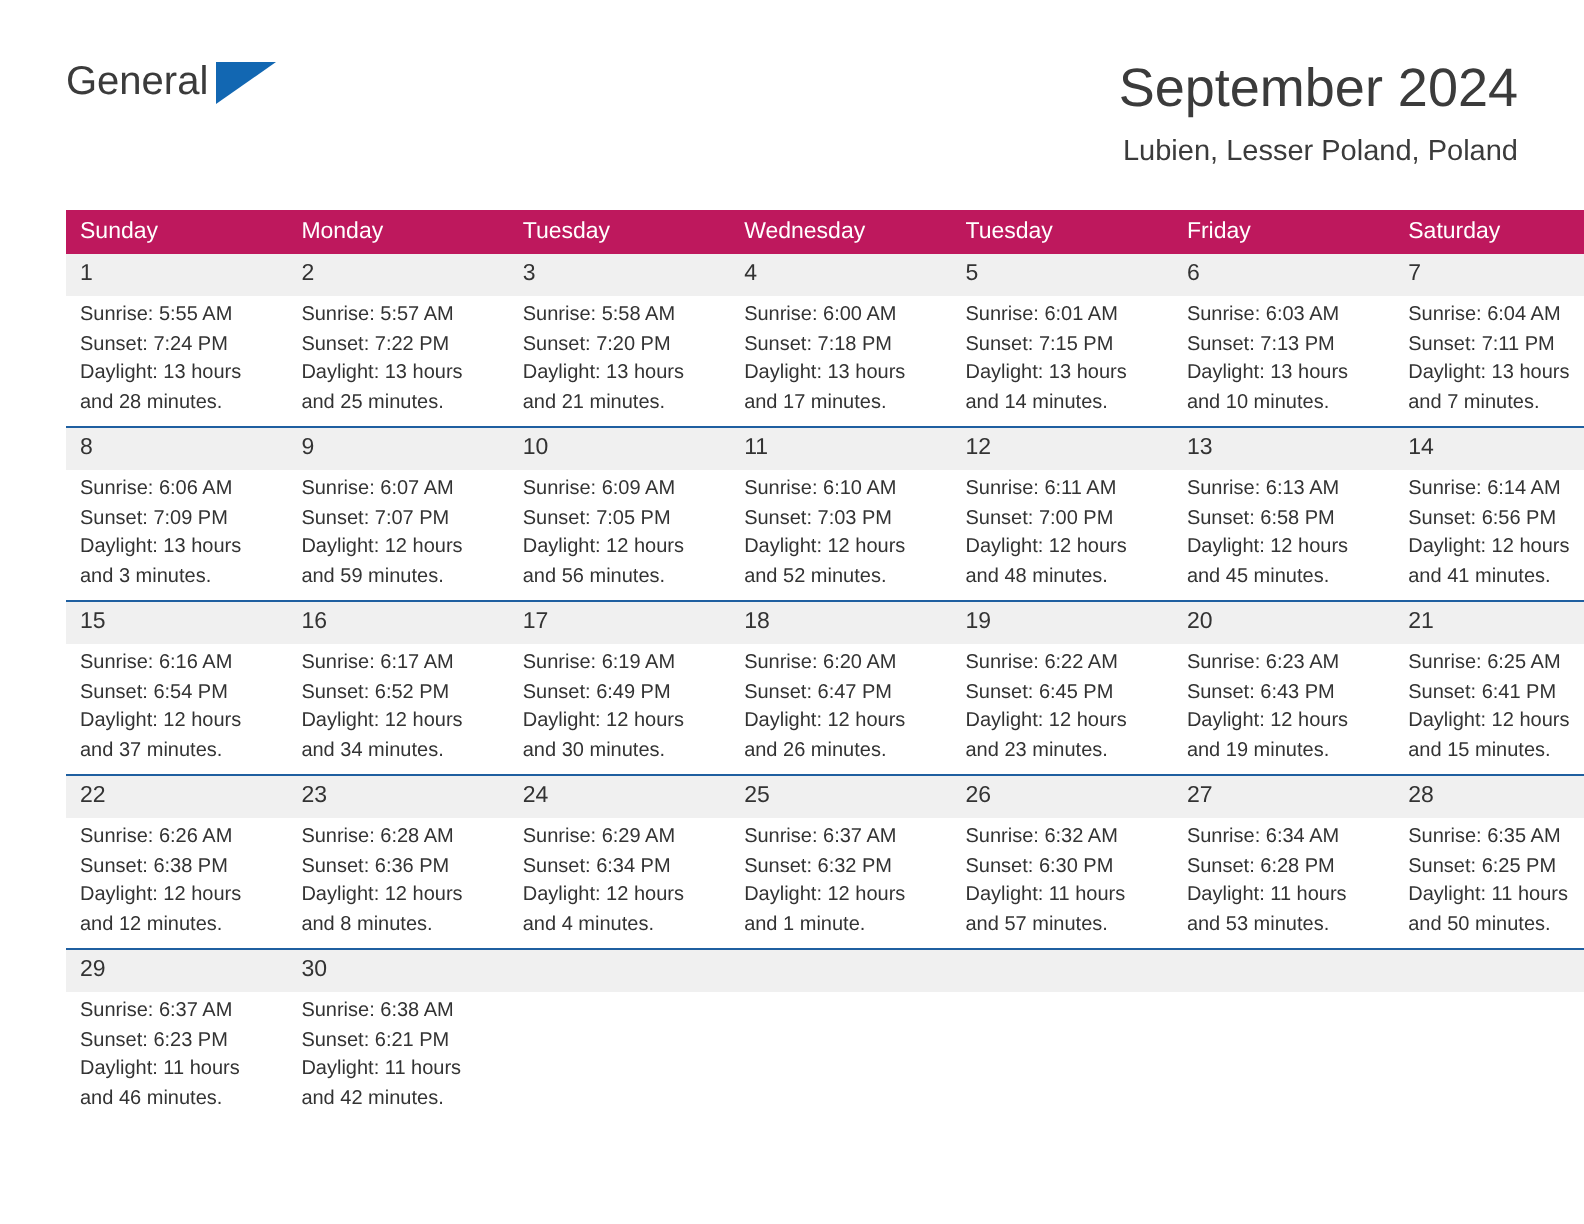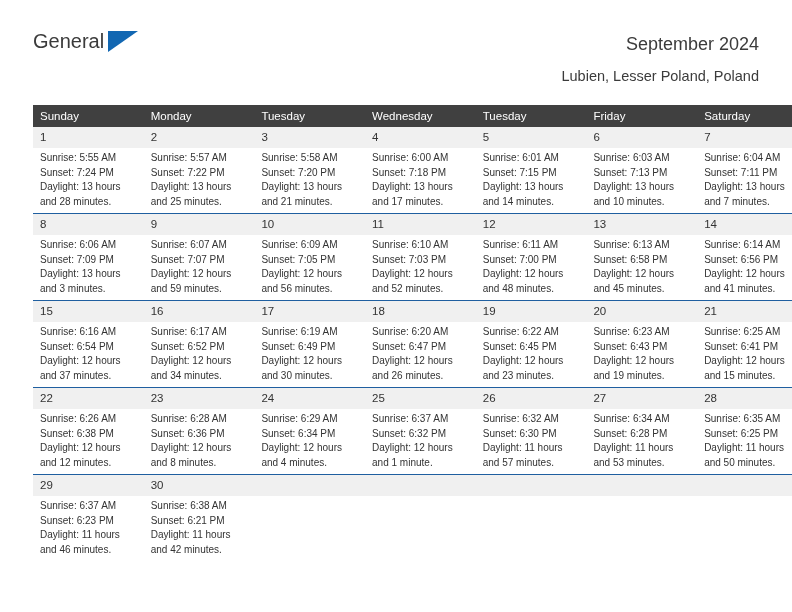--- a/index.html
+++ b/index.html
@@ -63,21 +63,21 @@
     white-space: nowrap;
   }
 
   .title-block {
     position: absolute;
     right: 0;
     top: 0;
     text-align: right;
   }
   .cal-title {
-    font-size: 18px;
+    font-size: 27px;
     line-height: 32px;
     color: #3b3b3b;
     font-weight: normal;
     margin: 0;
     white-space: nowrap;
   }
   .cal-subtitle {
     font-size: 14.5px;
     line-height: 20px;
     color: #3b3b3b;
@@ -88,21 +88,21 @@
   
   .calendar {
     position: absolute;
     left: 33px;
     top: 105px;
     width: 726px;
     border-collapse: collapse;
     table-layout: fixed;
   }
   .calendar th {
-    background: #404040;
+    background: #be185d;
     color: #ffffff;
     font-weight: normal;
     font-size: 11.5px;
     text-align: left;
     padding: 5px 0 5px 7px;
     height: 10px;
     border: none;
     width: 103.7px;
   }
   .week-row > td {

